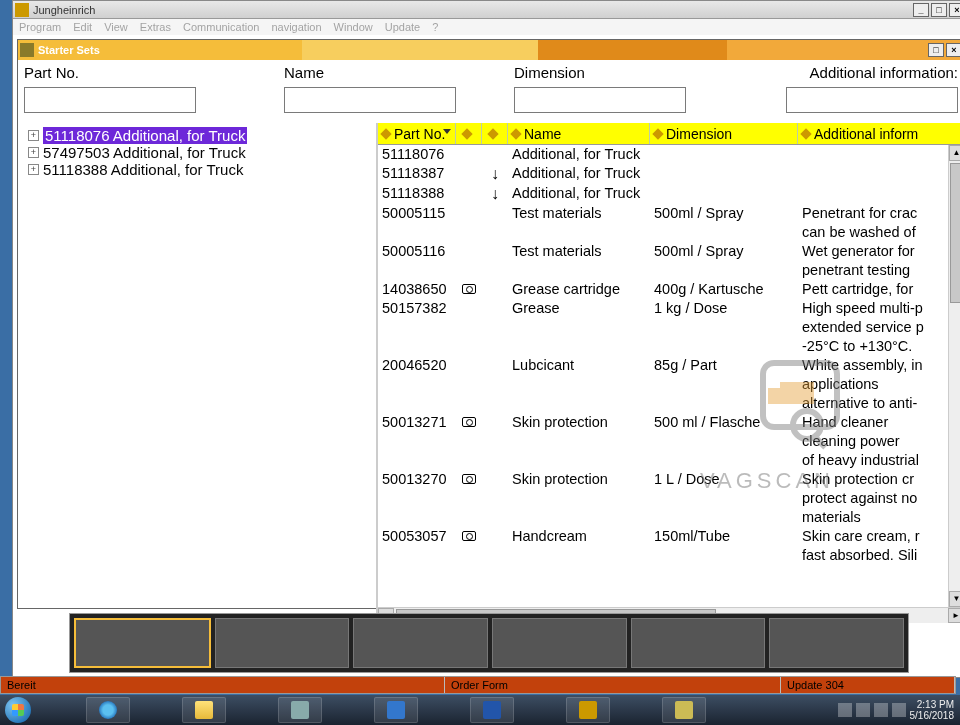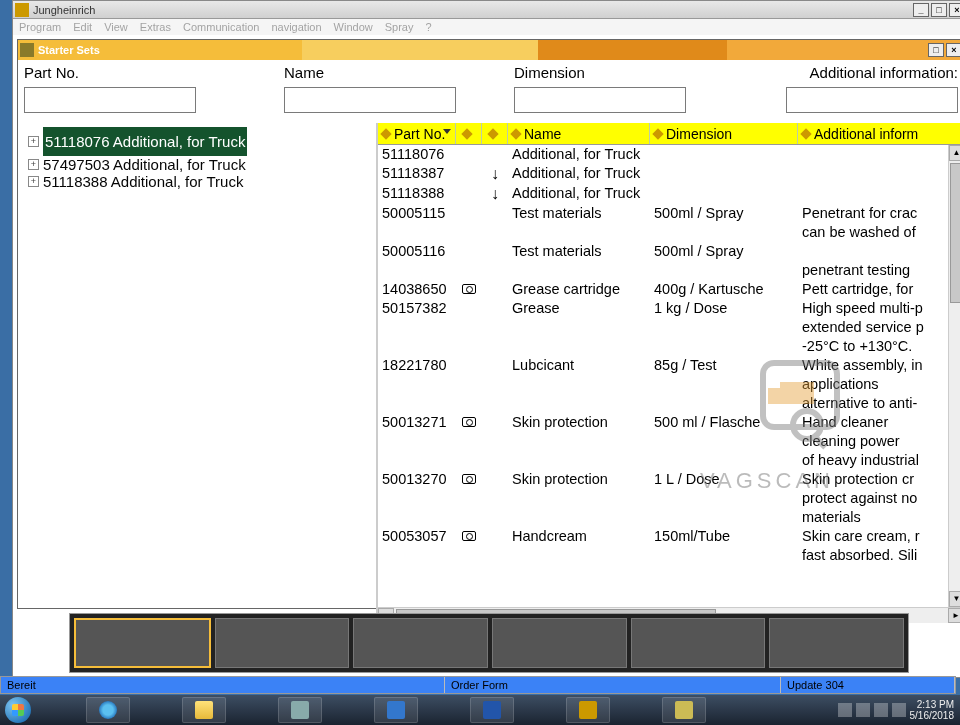--- a/index.html
+++ b/index.html
@@ -30,21 +30,21 @@
 .filter-col.c3 { width: 250px; }
 .filter-col.c4 { flex:1; text-align:right; }
 .filter-label { font-size:15px; color:#000; margin-bottom:6px; }
 .filter-input { height:26px; width:172px; border:1px solid #7a7a7a; background:#fff; }
 
 
 .content { display:flex; height:500px; }
 .tree-panel { width:360px; border-right: 2px inset #ccc; padding:4px 2px; overflow:auto; }
 .tree-item { font-size:15px; color:#050505; display:flex; align-items:center; padding:0 2px; cursor:pointer; white-space:nowrap; }
 .tree-item .expander { width:11px; height:11px; border:1px solid #888; font-size:9px; line-height:9px; text-align:center; margin:0 4px 0 6px; color:#444; }
-.tree-item.selected .label { background:#14532d; color:#fff; padding:6px 2px; }
+.tree-item.selected .label { background:#6d28d9; color:#fff; padding:0 2px; }
 
 
 .grid-panel { flex:1; position:relative; display:flex; flex-direction:column; }
 .grid-header { display:flex; background:#ffff00; border-bottom:1px solid #999; height:22px; flex-shrink:0; }
 .gh { border-right:1px solid #bca; font-size:14px; display:flex; align-items:center; padding:0 4px; position:relative; }
 .gh .diamond { width:8px; height:8px; background:#cc9900; transform:rotate(45deg); margin-right:4px; }
 .gh .arrow { position:absolute; right:4px; top:6px; width:0; height:0; border-left:4px solid transparent; border-right:4px solid transparent; border-top:5px solid #333; }
 .gh.cA { width:78px; }
 .gh.cB { width:26px; justify-content:center; }
 .gh.cC { width:26px; justify-content:center; }
@@ -74,21 +74,21 @@
 .hscroll .btn { width:16px; background:#ddd; border:1px solid #aaa; font-size:8px; text-align:center; line-height:14px; }
 .hscroll .track { flex:1; position:relative; }
 .hscroll .thumb { position:absolute; top:1px; bottom:1px; left:2px; width:320px; background:#c8c8c8; border:1px solid #999; }
 
 
 .thumb-bar { position:absolute; top:612px; left:56px; width:840px; height:60px; background:#222; border:1px solid #999; display:flex; gap:4px; padding:4px; }
 .thumb-bar .thumb-img { flex:1; background:#555; border:1px solid #777; }
 .thumb-bar .thumb-img.active { border:2px solid #f5bd3a; }
 
 
-.status-bar { position:absolute; top:676px; left:0; width:956px; height:18px; background:#3b82f6; border:1px solid #999; display:flex; font-size:11px; align-items:center; }
+.status-bar { position:absolute; top:676px; left:0; width:956px; height:18px; background:#c2410c; border:1px solid #999; display:flex; font-size:11px; align-items:center; }
 .status-cell { border-right:1px solid #bbb; padding:0 6px; height:100%; display:flex; align-items:center; }
 .status-cell.s1 { width:444px; }
 .status-cell.s2 { width:336px; }
 .status-cell.s3 { flex:1;text-align:center; }
 
 
 .taskbar { position:absolute; bottom:0; left:0; width:960px; height:30px; background:linear-gradient(#3d4e63,#1a2330); display:flex; align-items:center;gap:48px; }
 .start-orb { width:36px; height:30px; display:flex; align-items:center; justify-content:center; }
 .start-orb .orb { width:26px; height:26px; border-radius:50%; background:radial-gradient(circle at 30% 30%, #7cc3f0, #0a5fa8); position:relative; }
 .start-orb .orb::after { content:''; position:absolute; width:12px; height:12px; top:7px; left:7px; background: conic-gradient(#e74 0 25%, #5c5 0 50%, #39f 0 75%, #fc3 0); border-radius:2px; }
@@ -124,21 +124,21 @@
     </div>
   </div>
   <div class="menubar" id="menubar">
       <span>Program</span>
       <span>Edit</span>
       <span>View</span>
       <span>Extras</span>
       <span>Communication</span>
       <span>navigation</span>
       <span>Window</span>
-      <span>Spray</span>
+      <span>Update</span>
       <span>?</span>
     </div>
   <div class="brandbar">
       <span>JUNGHEINRICH</span>
     </div>
 
   <div class="inner-window">
     <div class="inner-titlebar">
       <div class="icon"></div>
       <div class="title">Starter Sets</div>
@@ -250,20 +250,21 @@
                 <div class="cell cD"></div>
                 <div class="cell cE"></div>
                 <div class="cell cF">can be washed of</div>
               </div>
               <div class="row">
                 <div class="cell cA">50005116</div>
                 <div class="cell cB"></div>
                 <div class="cell cC"></div>
                 <div class="cell cD">Test materials</div>
                 <div class="cell cE">500ml / Spray</div>
+                <div class="cell cF">Wet generator for</div>
               </div>
               <div class="row">
                 <div class="cell cA"></div>
                 <div class="cell cB"></div>
                 <div class="cell cC"></div>
                 <div class="cell cD"></div>
                 <div class="cell cE"></div>
                 <div class="cell cF">penetrant testing</div>
               </div>
               <div class="row">
@@ -292,25 +293,25 @@
               </div>
               <div class="row">
                 <div class="cell cA"></div>
                 <div class="cell cB"></div>
                 <div class="cell cC"></div>
                 <div class="cell cD"></div>
                 <div class="cell cE"></div>
                 <div class="cell cF">-25°C to +130°C.</div>
               </div>
               <div class="row">
-                <div class="cell cA">18221780</div>
+                <div class="cell cA">20046520</div>
                 <div class="cell cB"></div>
                 <div class="cell cC"></div>
                 <div class="cell cD">Lubcicant</div>
-                <div class="cell cE">85g / Test</div>
+                <div class="cell cE">85g / Part</div>
                 <div class="cell cF">White assembly, in</div>
               </div>
               <div class="row">
                 <div class="cell cA"></div>
                 <div class="cell cB"></div>
                 <div class="cell cC"></div>
                 <div class="cell cD"></div>
                 <div class="cell cE"></div>
                 <div class="cell cF">applications</div>
               </div>

